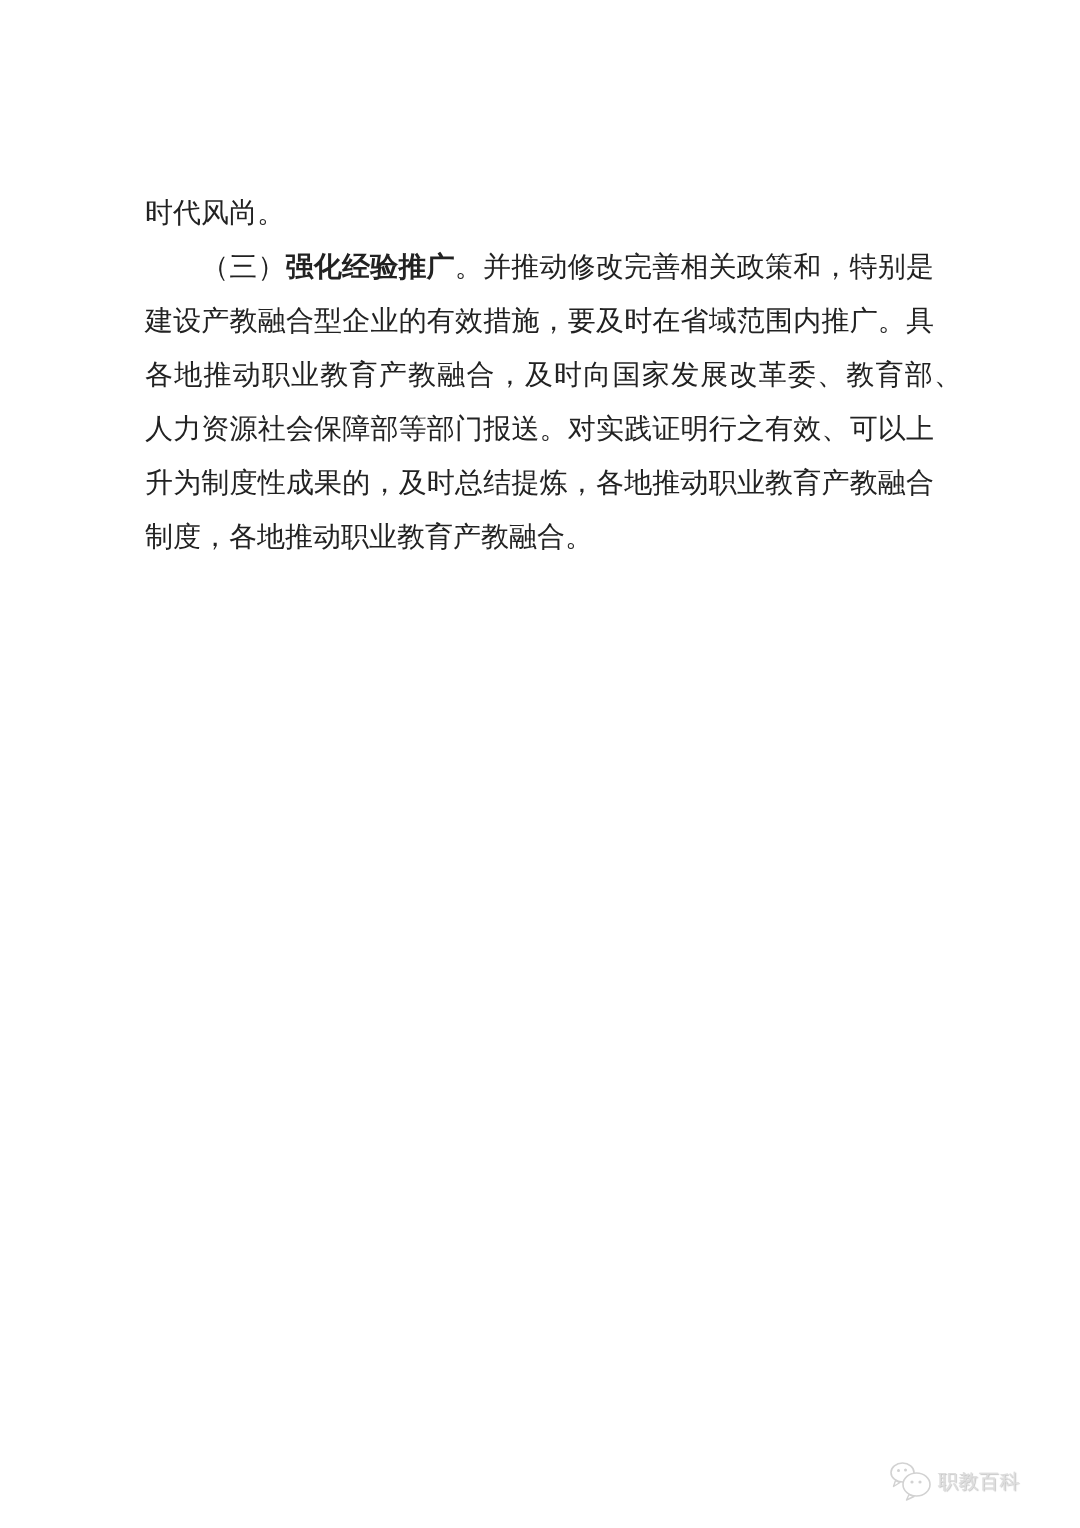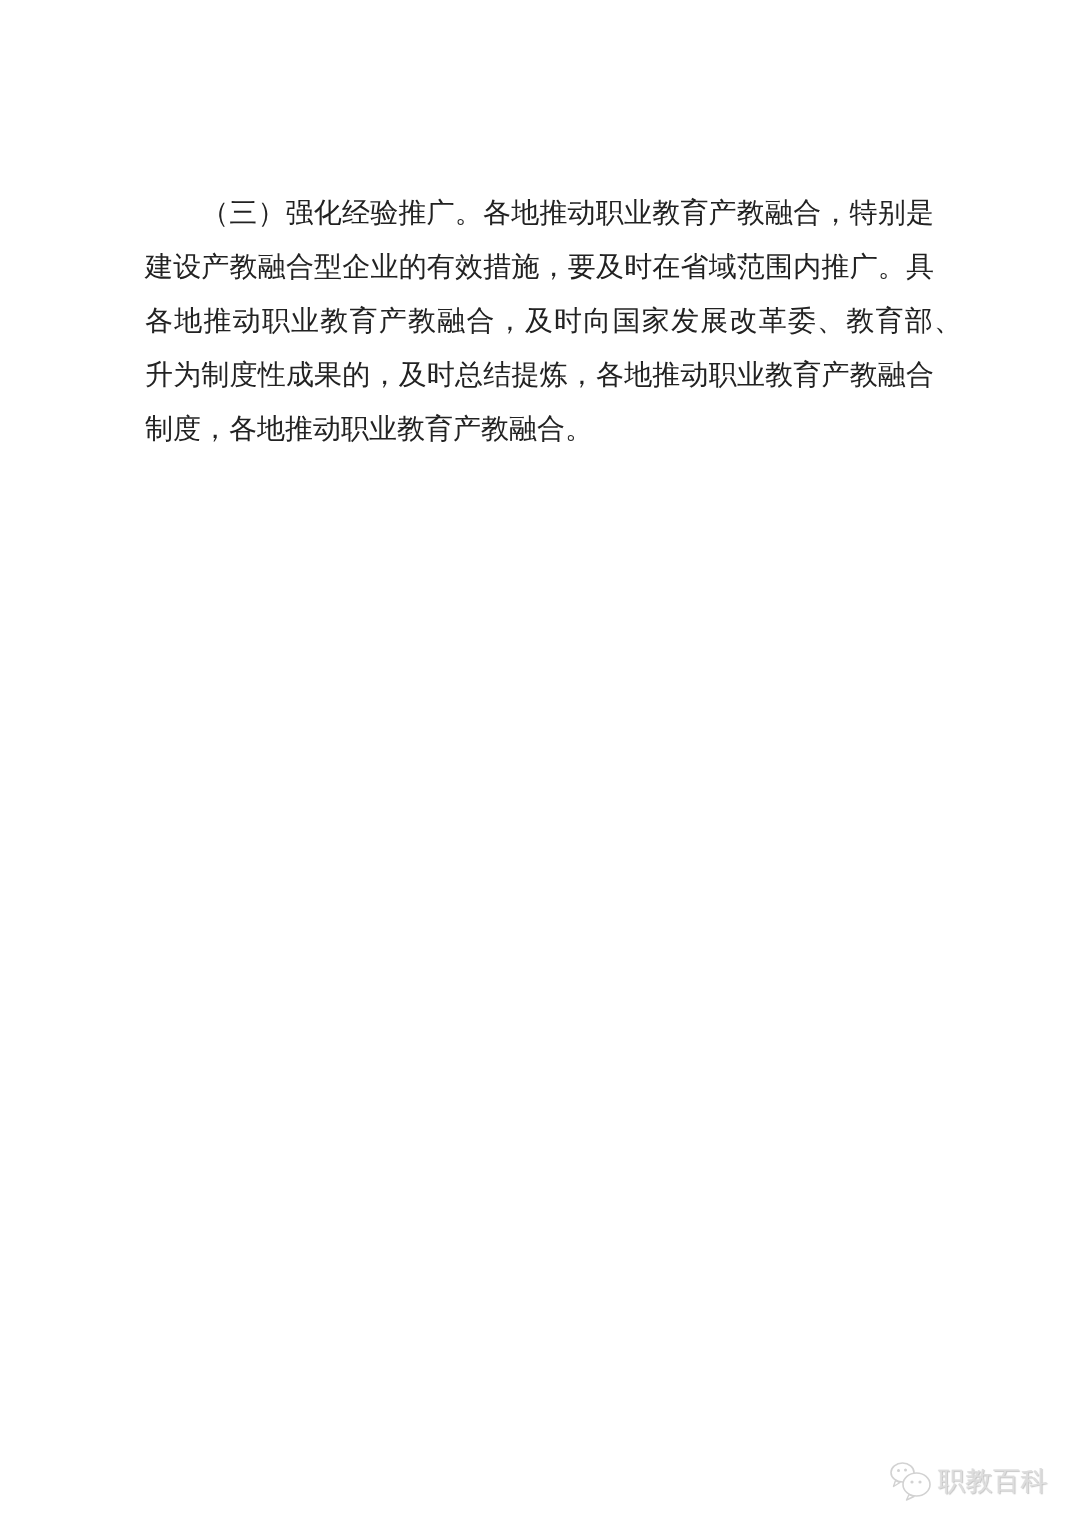--- a/index.html
+++ b/index.html
@@ -31,54 +31,56 @@
     white-space: nowrap;
     text-align: left;
   }
   .line.justify {
     white-space: normal;
     text-align: justify;
     text-align-last: justify;
     text-justify: inter-character;
   }
   .line.indent { text-indent: 2em; }
-  .line .bold { font-weight: 400; }
+  .line .bold { font-weight: 700; }
   .line .hang { margin-right: -1em; }
   .watermark {
     position: absolute;
     top: 1461px;
     left: 889px;
     display: flex;
     align-items: center;
     gap: 7px;
   }
   .wm-icon { display: block; }
   .wm-label {
-    font-size: 27px;
+    font-size: 20px;
     line-height: 40px;
     color: #dddddd;
     text-shadow: 1px 1px 1px #c6c6c6, -0.5px -0.5px 0 #f2f2f2;
     letter-spacing: 0.5px;
     white-space: nowrap;
   }
 </style>
 </head>
 <body>
 
 <div class="page">
 
   <div class="doc">
 
+    <div class="line">时代风尚。</div>
 
-    <div class="line indent justify"><span>（三）</span><span class="bold">强化经验推广</span><span>。各地推动职业教育产教融合，特别是</span></div>
+    <div class="line indent justify"><span>（三）</span><span class="bold">强化经验推广</span><span>。并推动修改完善相关政策和，特别是</span></div>
 
     <div class="line justify">建设产教融合型企业的有效措施，要及时在省域范围内推广。具</div>
 
     <div class="line justify"><span>各地推动职业教育产教融合，及时向国家发展改革委、教育部</span><span class="hang">、</span></div>
 
+    <div class="line justify">人力资源社会保障部等部门报送。对实践证明行之有效、可以上</div>
 
     <div class="line justify">升为制度性成果的，及时总结提炼，各地推动职业教育产教融合</div>
 
     <div class="line">制度，各地推动职业教育产教融合。</div>
 
   </div>
 
   <div class="watermark">
     <svg class="wm-icon" width="42" height="40" viewBox="0 0 42 40" xmlns="http://www.w3.org/2000/svg">
 

